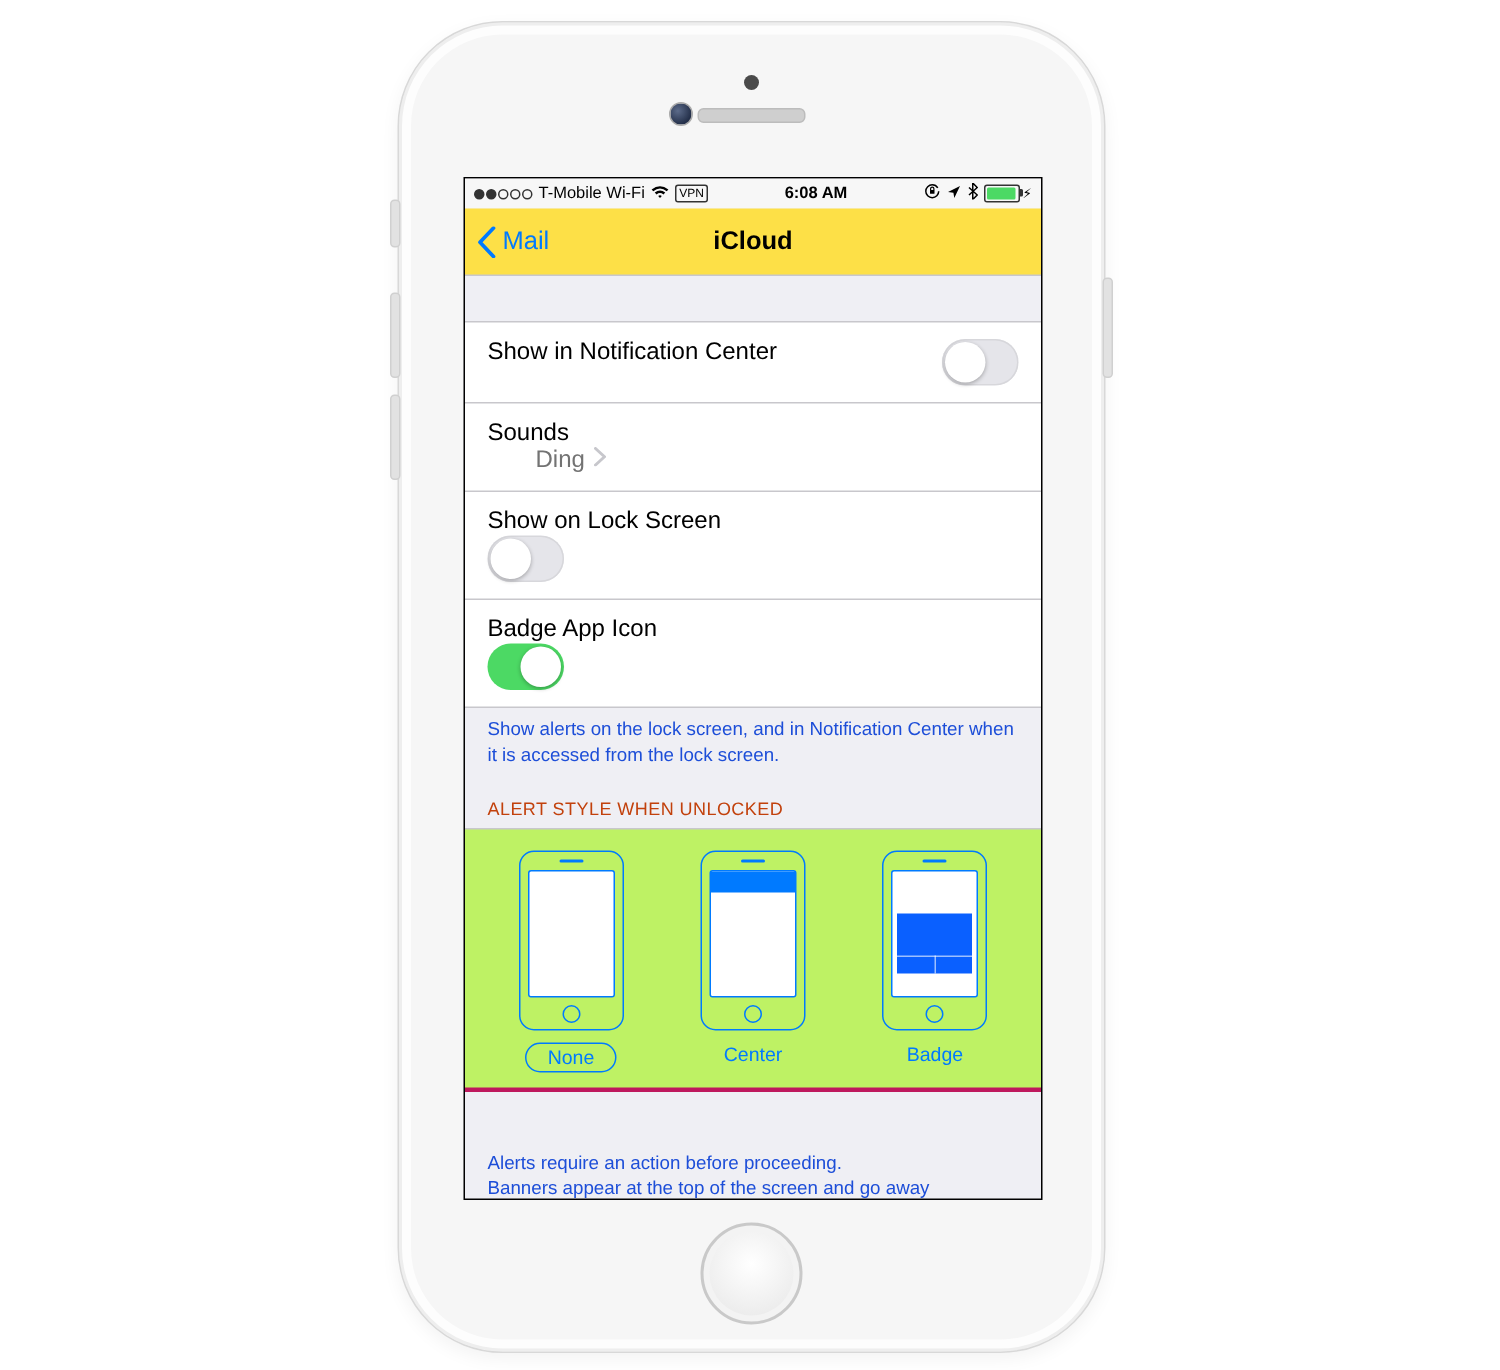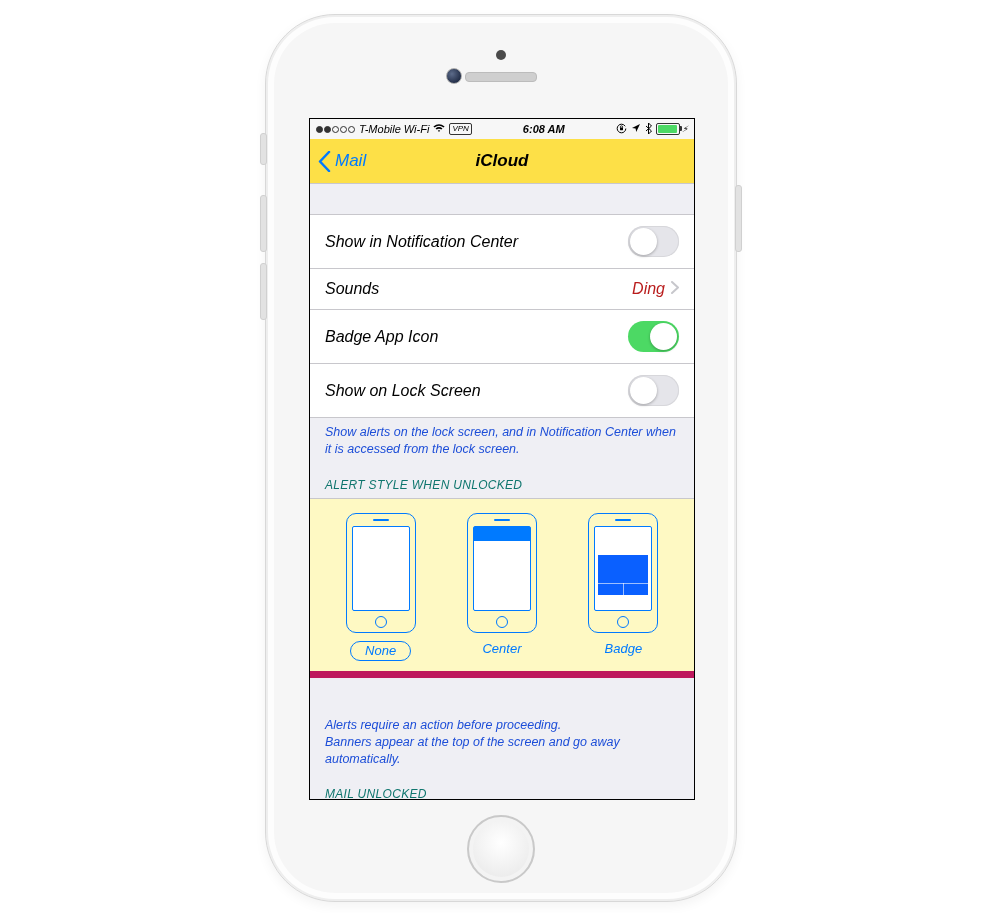--- a/index.html
+++ b/index.html
@@ -69,21 +69,20 @@
 
   
   .screen {
     position:absolute;
     left:43px; top:103px;
     width:384px; height:680px;
     background:#efeff4;
     border:1px solid #000;
     overflow:hidden;
     color:#000;
-    font-style:italic;
   }
 
   
   .status-bar {
     height:20px;
     display:flex;
     align-items:center;
     justify-content:space-between;
     font-size:11px;
     padding:0 6px;
@@ -155,33 +154,34 @@
 
   
   .section-spacer { height:30px; }
   .group {
     background:#fff;
     border-top:1px solid #c8c7cc;
     border-bottom:1px solid #c8c7cc;
   }
   .row {
     display:flex;
-    align-items:center;
+    align-items:flex-start;
     justify-content:space-between;
     padding:11px 15px;
     font-size:16px;
     cursor:pointer;
   }
-  .row + .row { border-top:1px solid #c8c7cc; }
+  .row + .row { border-top:1px solid #c8c7cc;flex-direction:column; }
   .row-label { color:#000; }
   .row-detail {
-    color:#b91c1c;
+    color:#737373;
     display:flex;
     align-items:center;
     font-size:16px;
+    margin-left:32px;
   }
   .chevron { margin-left:6px; color:#c7c7cc; }
 
   
   .toggle {
     width:51px; height:31px;
     border-radius:16px;
     position:relative;
     transition:background .15s;
     flex-shrink:0;
@@ -203,29 +203,29 @@
   
   .footer-text {
     padding:6px 15px 6px;
     font-size:12.5px;
     color:#1d4ed8;
     line-height:1.35;
   }
   .header-caps {
     padding:14px 15px 6px;
     font-size:12px;
-    color:#0f766e;
+    color:#c2410c;
     letter-spacing:0.3px;
   }
 
   
   .alert-style-row {
-    background:#fef9c3;
+    background:#bef264;
     border-top:1px solid #c8c7cc;
-    border-bottom:7px solid #be185d;
+    border-bottom:3px solid #be185d;
     padding:14px 10px 10px;
   }
   .phones {
     display:flex;
     justify-content:space-around;
   }
   .phone-item { text-align:center; cursor:pointer; }
   .phone-outline {
     width:70px; height:120px;
     border:1.5px solid #007aff;
@@ -378,28 +378,28 @@
         <span class="row-detail">
           <span>Ding</span>
           <span class="chevron">
             <svg width="8" height="13" viewBox="0 0 8 13">
                 <path d="M1 1 L7 6.5 L1 12" fill="none" stroke="#c7c7cc" stroke-width="2" stroke-linecap="round" stroke-linejoin="round"></path>
               </svg>
           </span>
         </span>
       </div>
       <div class="row">
+        <span class="row-label">Show on Lock Screen</span>
+        <div class="toggle" data-state="off">
+            <div class="knob"></div>
+          </div>
+      </div>
+      <div class="row">
         <span class="row-label">Badge App Icon</span>
         <div class="toggle" data-state="on">
-            <div class="knob"></div>
-          </div>
-      </div>
-      <div class="row">
-        <span class="row-label">Show on Lock Screen</span>
-        <div class="toggle" data-state="off">
             <div class="knob"></div>
           </div>
       </div>
     </div>
     <div class="footer-text">Show alerts on the lock screen, and in Notification Center when it is accessed from the lock screen.</div>
 
     <div class="header-caps">ALERT STYLE WHEN UNLOCKED</div>
     <div class="alert-style-row">
       <div class="phones">
         <div class="phone-item">

